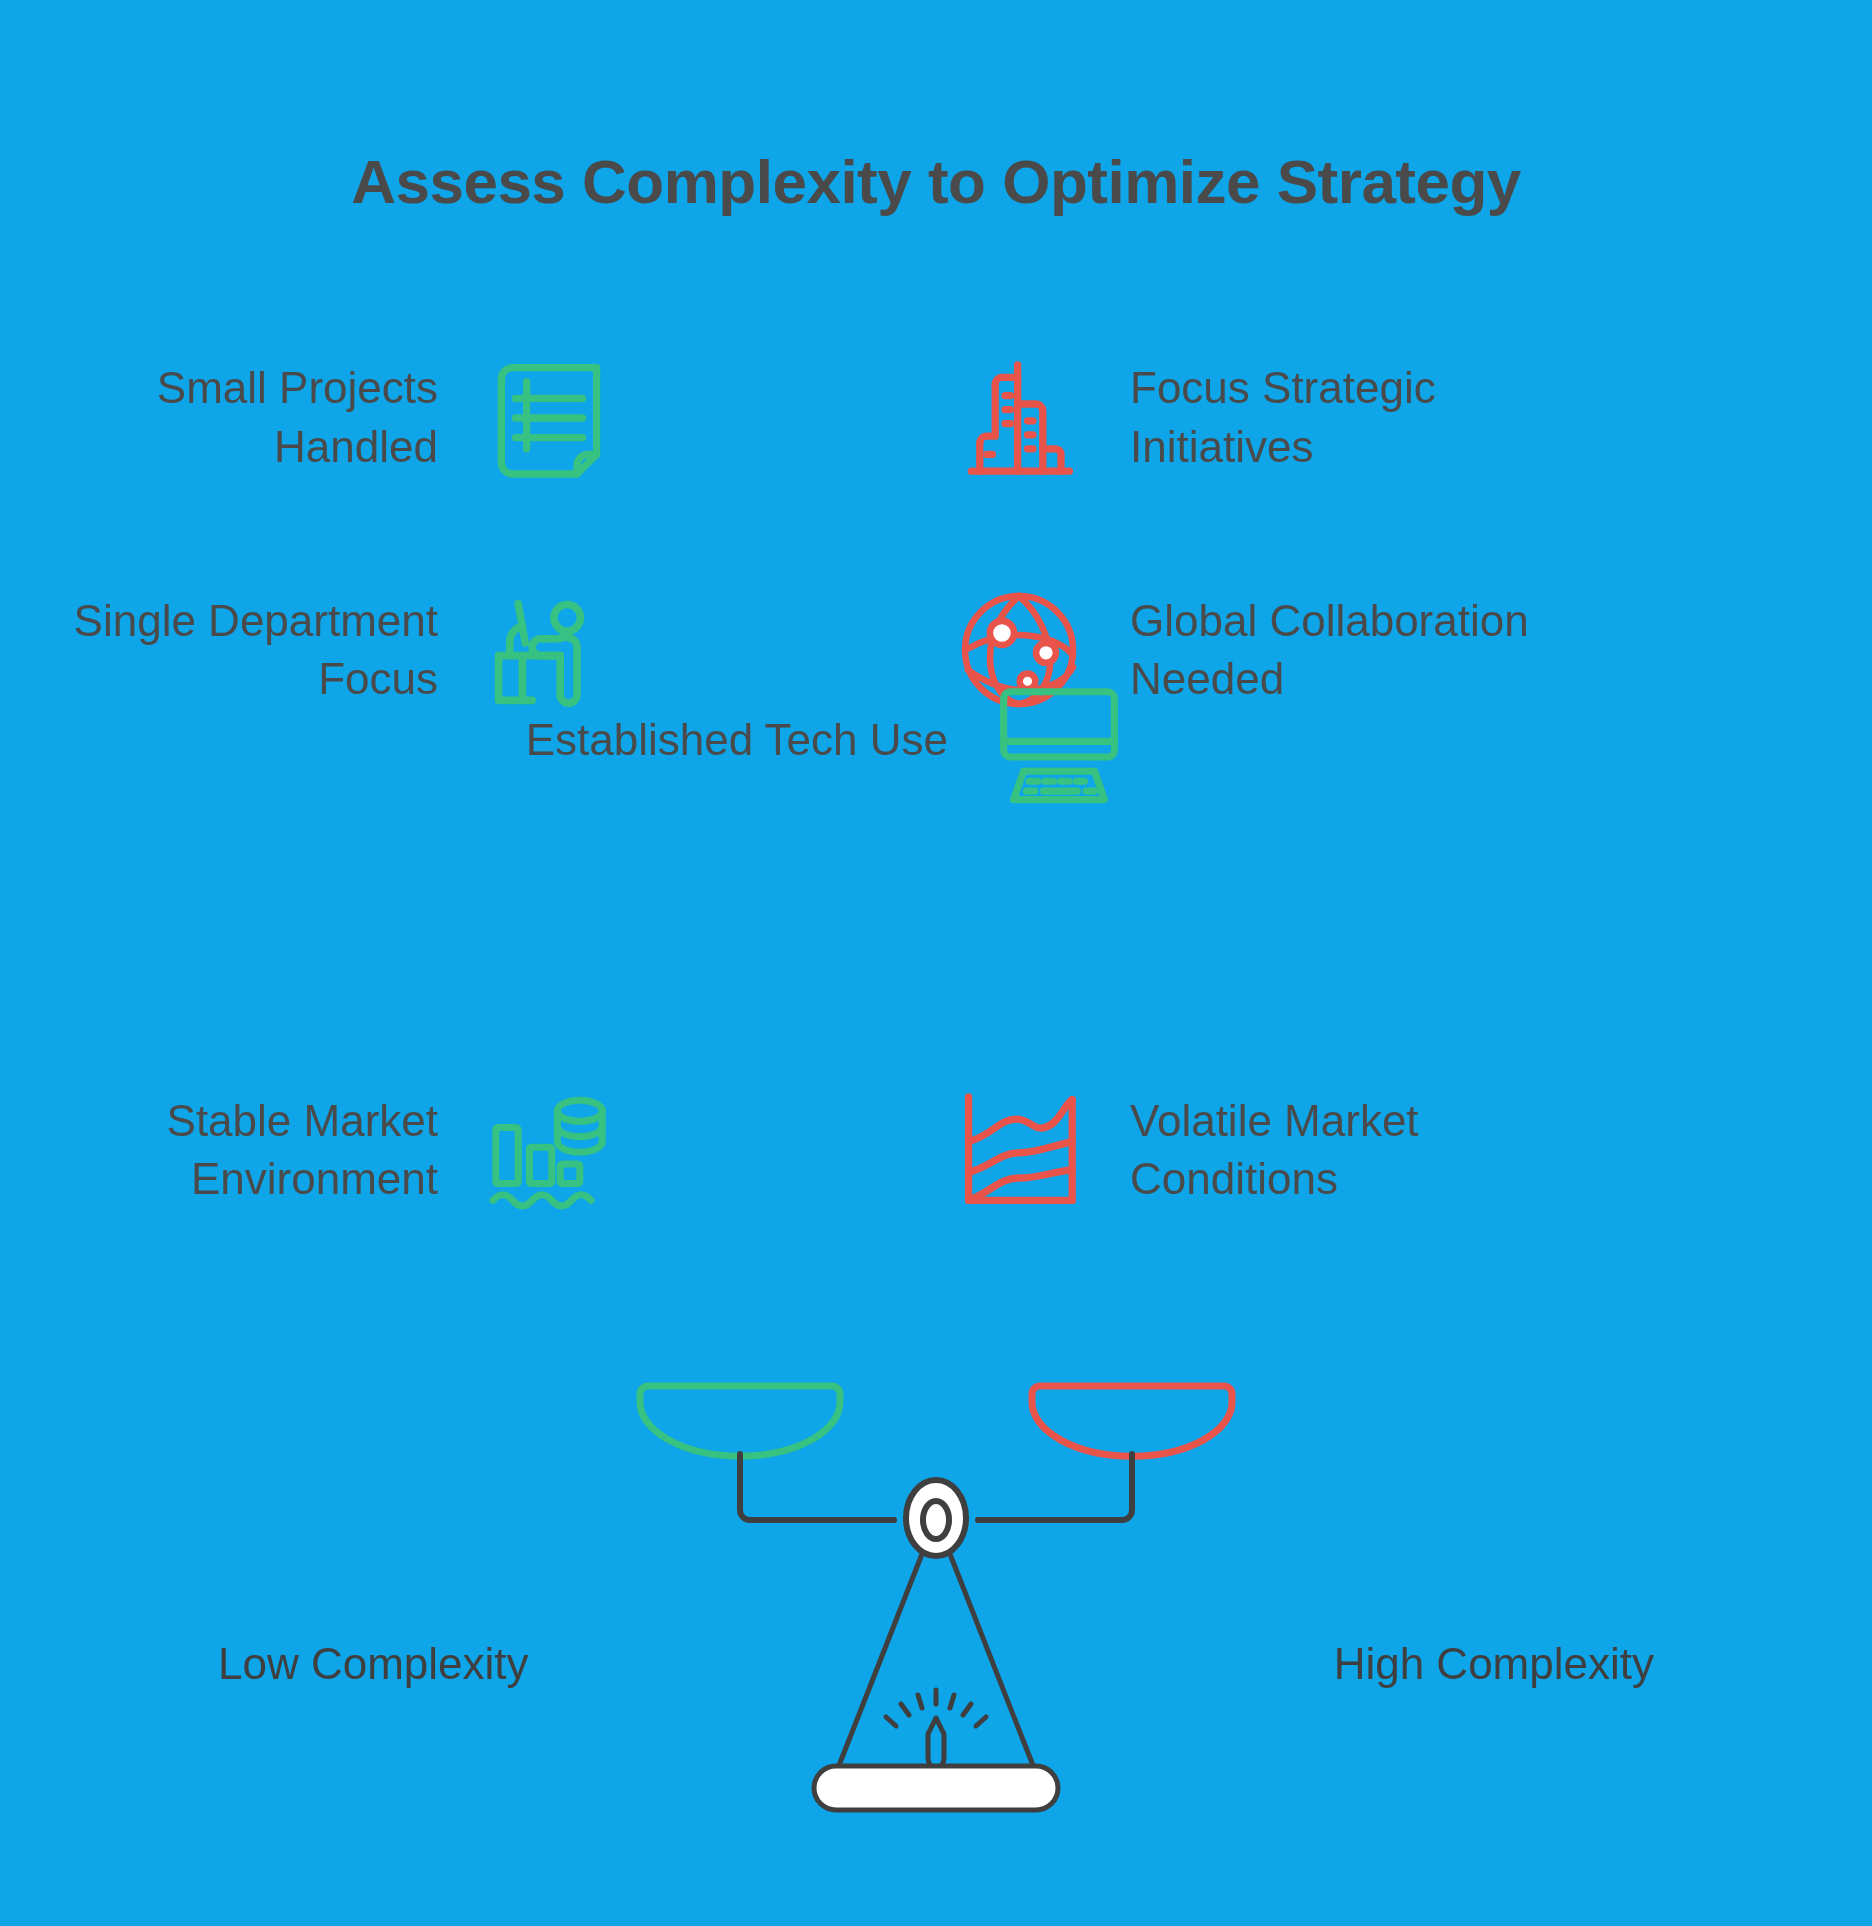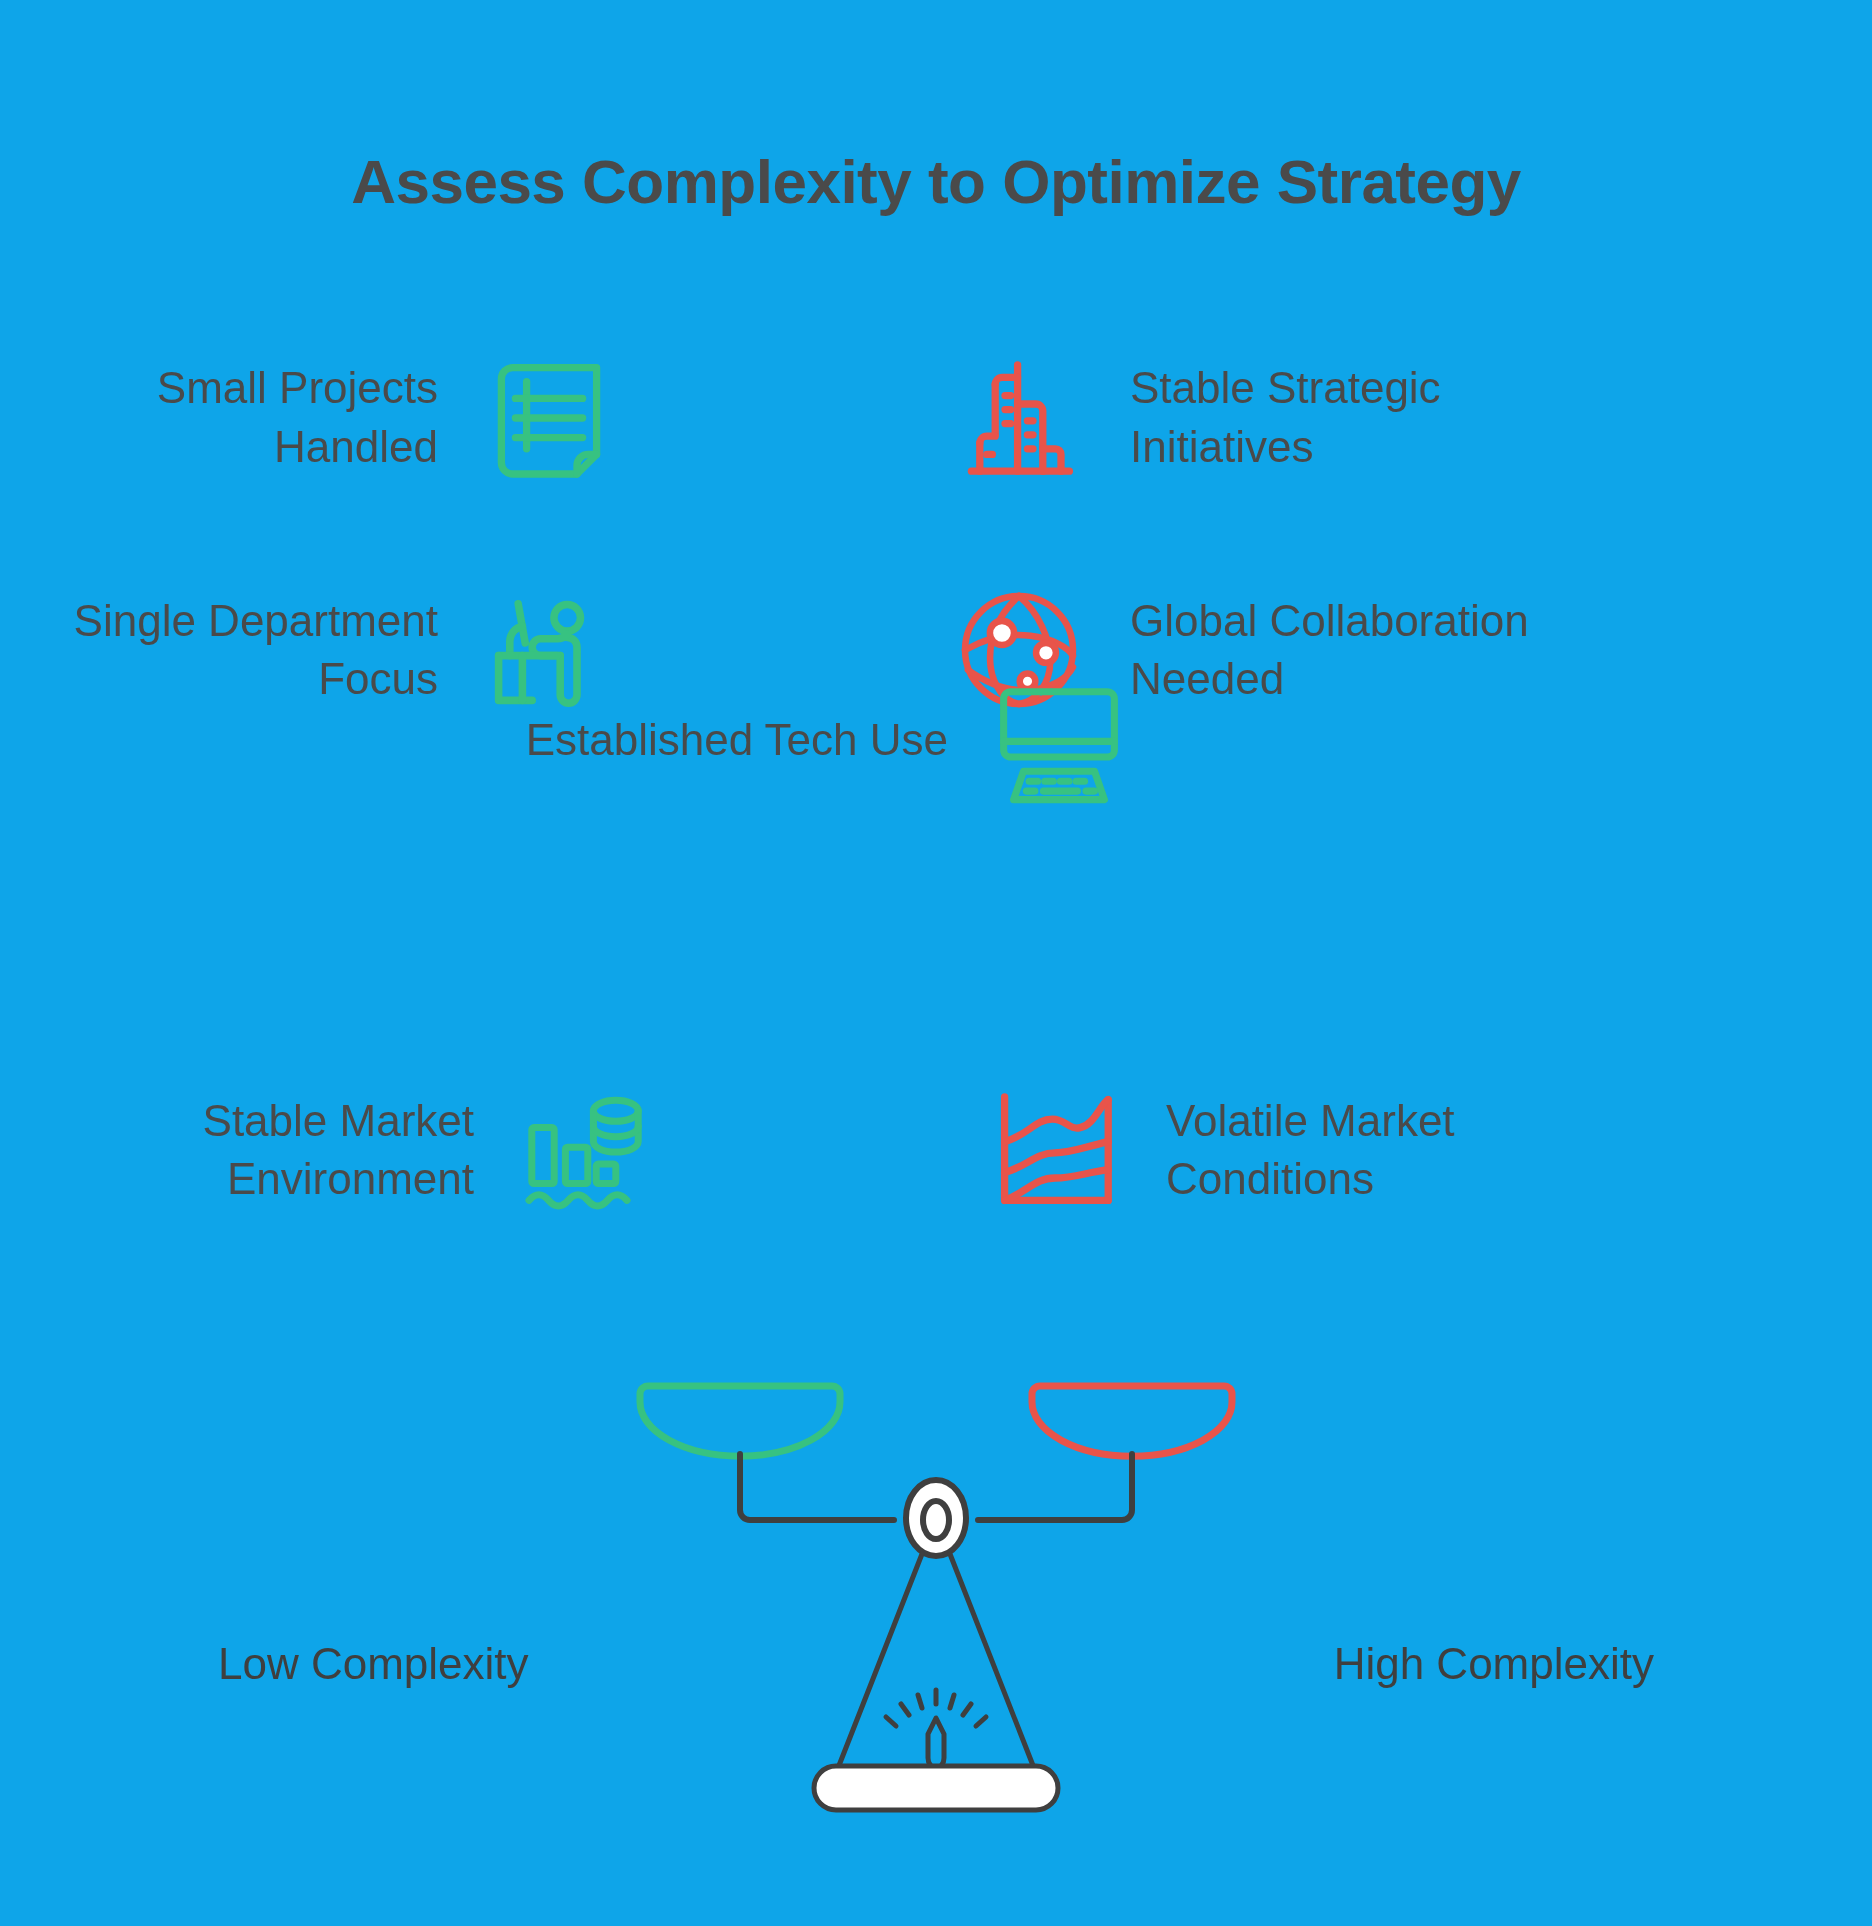--- a/index.html
+++ b/index.html
@@ -147,21 +147,21 @@
             <path d="M16 88 H86"></path>
             <path d="M40 34 H44"></path>
               <path d="M40 44 H44"></path>
               <path d="M40 54 H44"></path>
             <path d="M56 52 H60"></path>
               <path d="M56 62 H60"></path>
               <path d="M56 72 H60"></path>
             <path d="M27 76 H31"></path>
           </svg>
         </div>
-        <div class="rowlabel">Stable Strategic Initiatives</div>
+        <div class="rowlabel">Focus Strategic Initiatives</div>
       </div>
     </div>
 
     <div class="row" style="height:250px;">
       <div class="side side-left">
         <div class="rowlabel">Single Department Focus</div>
         <div class="icon-slot">
           <svg width="140" height="140" viewBox="0 0 100 100" fill="none" stroke="#37c281" stroke-width="5.4" stroke-linecap="round" stroke-linejoin="round">
             <circle cx="63" cy="27" r="9.5"></circle>
             <path d="M63 41 a7 7 0 0 1 7 7 V82 a6 6 0 0 1 -12 0 V54"></path>
@@ -206,21 +206,21 @@
             <path d="M62 79 H68"></path>
             <path d="M27 86 H33"></path>
               <path d="M39 86 H63"></path>
               <path d="M69 86 H75"></path>
           </svg>
         </div>
       </div>
       <div class="gutter"></div>
     </div>
 
-    <div class="row" style="height:250px;padding-left:36px;">
+    <div class="row" style="height:250px;">
       <div class="side side-left">
         <div class="rowlabel">Stable Market Environment</div>
         <div class="icon-slot">
           <svg width="140" height="140" viewBox="0 0 100 100" fill="none" stroke="#37c281" stroke-width="5" stroke-linecap="round" stroke-linejoin="round">
             <rect x="12" y="34" width="16" height="40" rx="1.5"></rect>
             <rect x="36" y="48" width="16" height="26" rx="1.5"></rect>
             <rect x="58" y="60" width="14" height="14" rx="1.5"></rect>
             <ellipse cx="72" cy="22" rx="16" ry="7.5"></ellipse>
             <path d="M56 22 V44 c0 4.2 7.2 7.5 16 7.5 s16 -3.3 16 -7.5 V22"></path>
             <path d="M56 33 c0 4.2 7.2 7.5 16 7.5 s16 -3.3 16 -7.5"></path>

